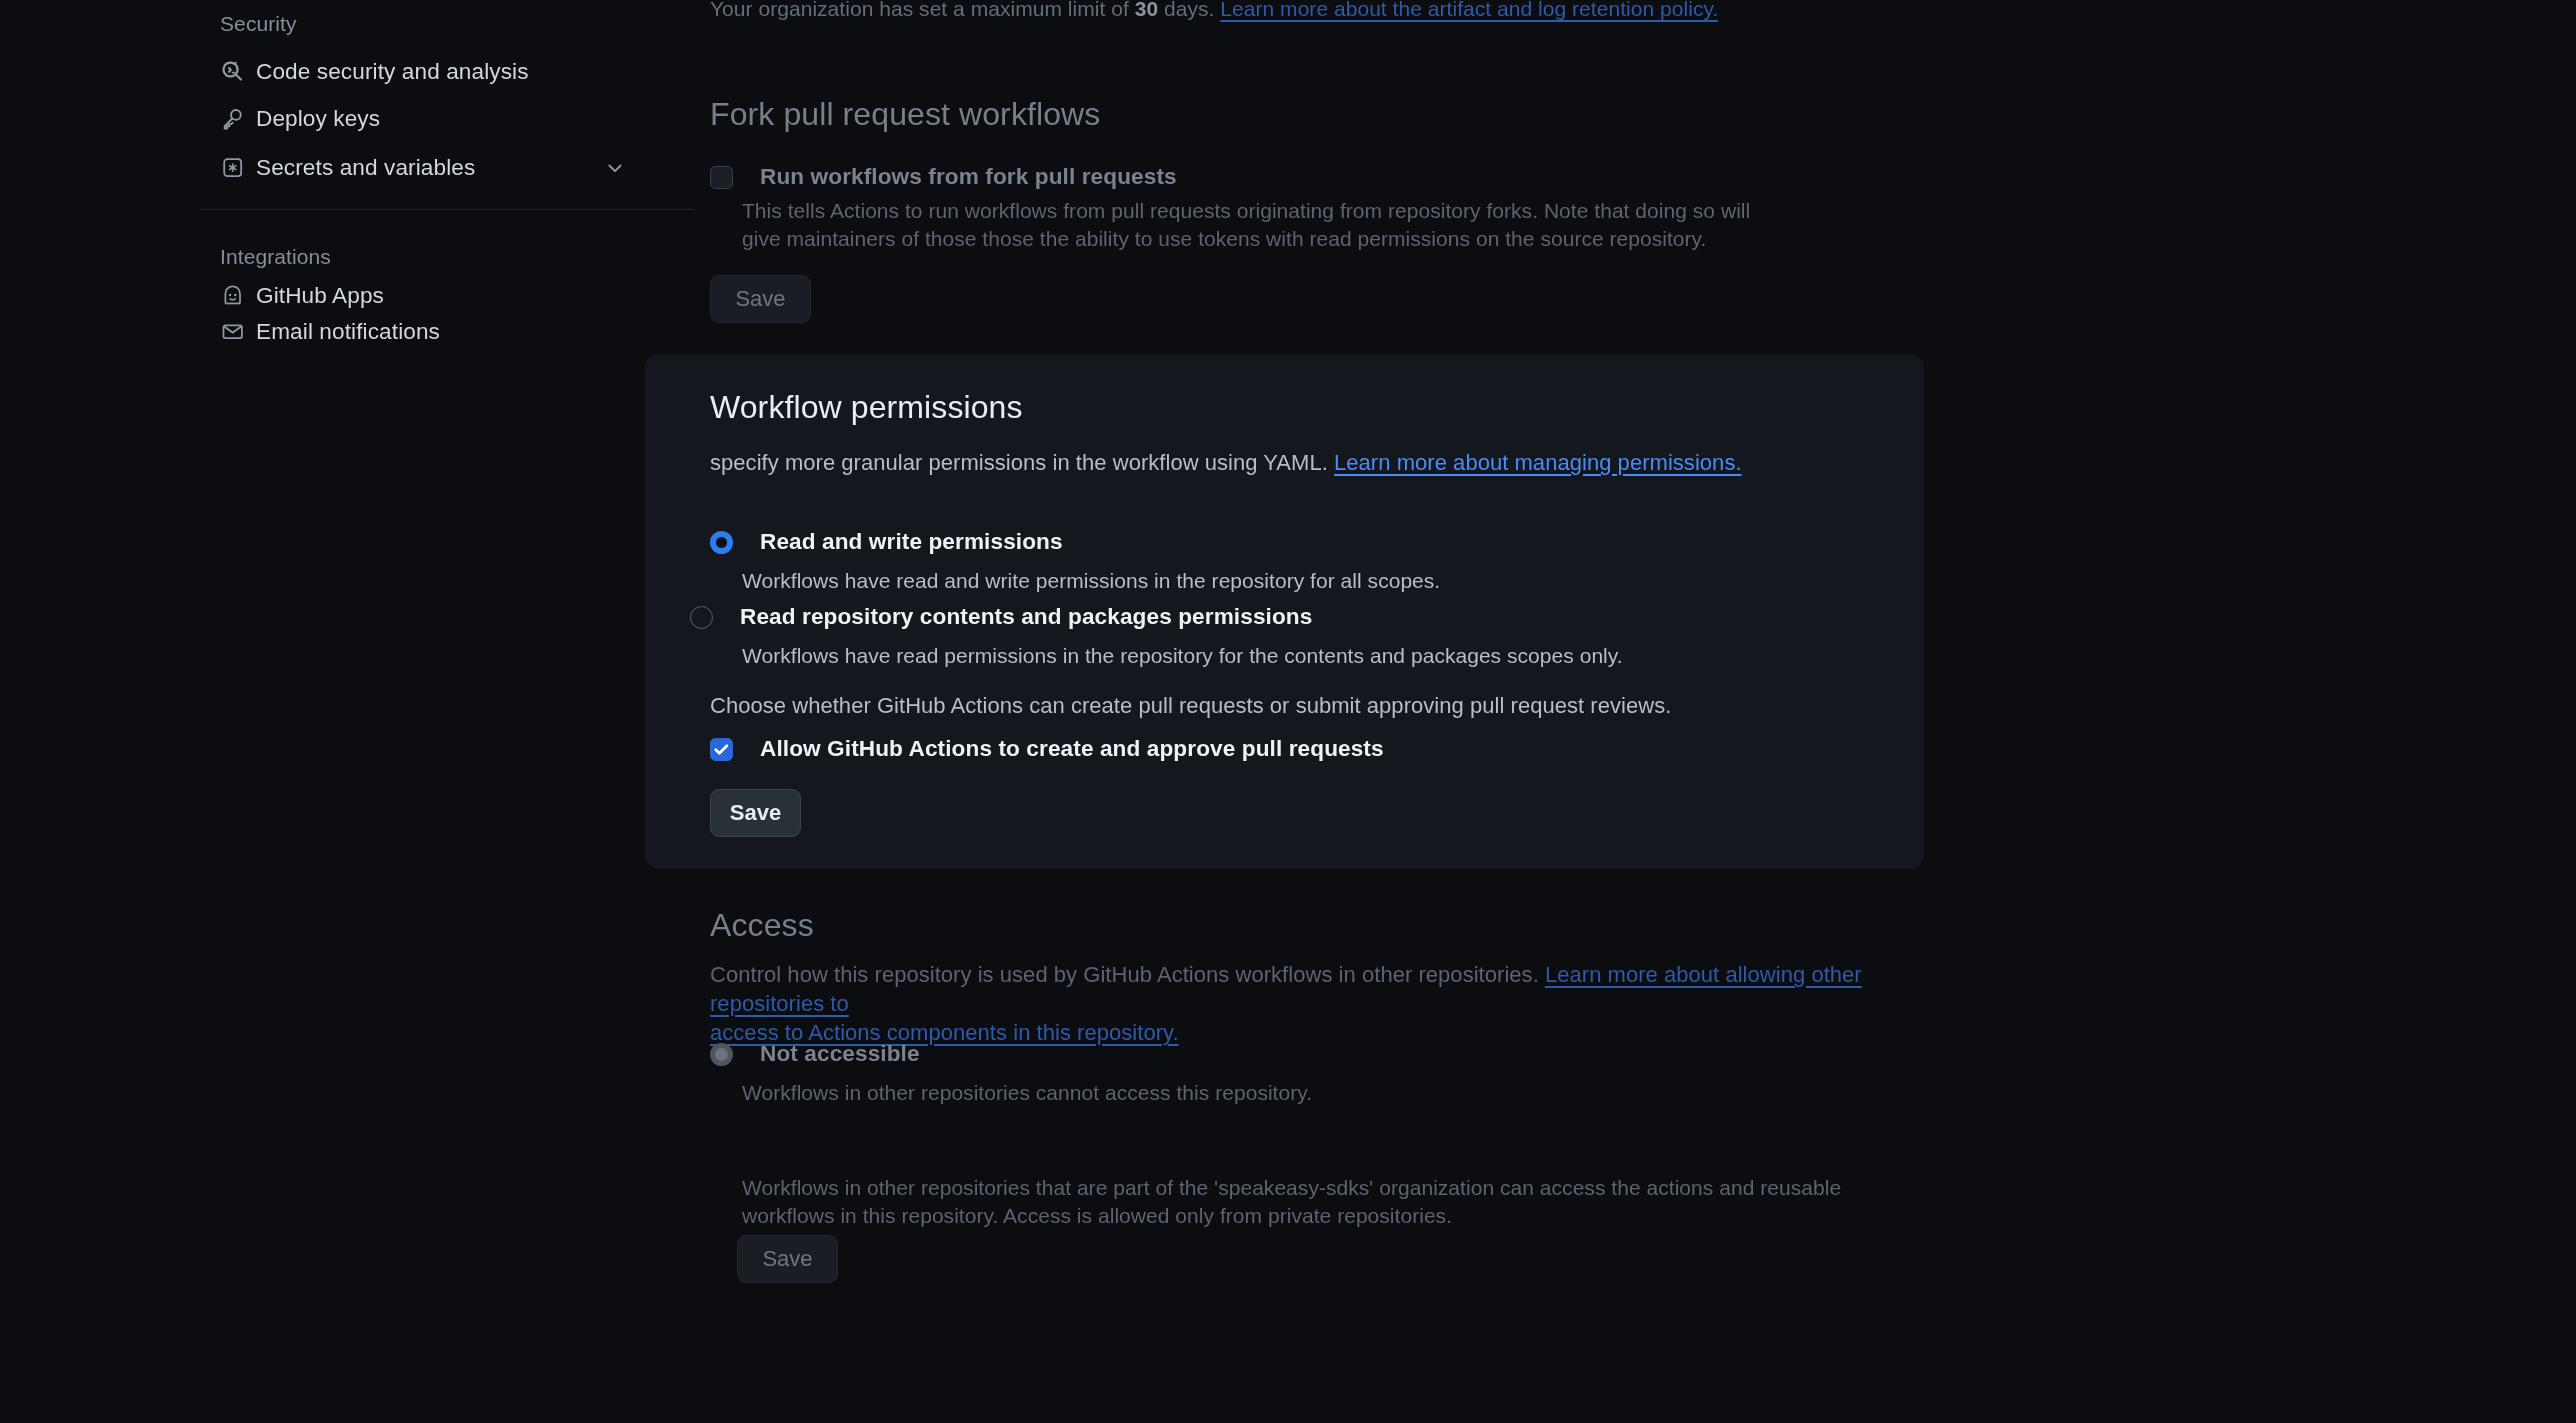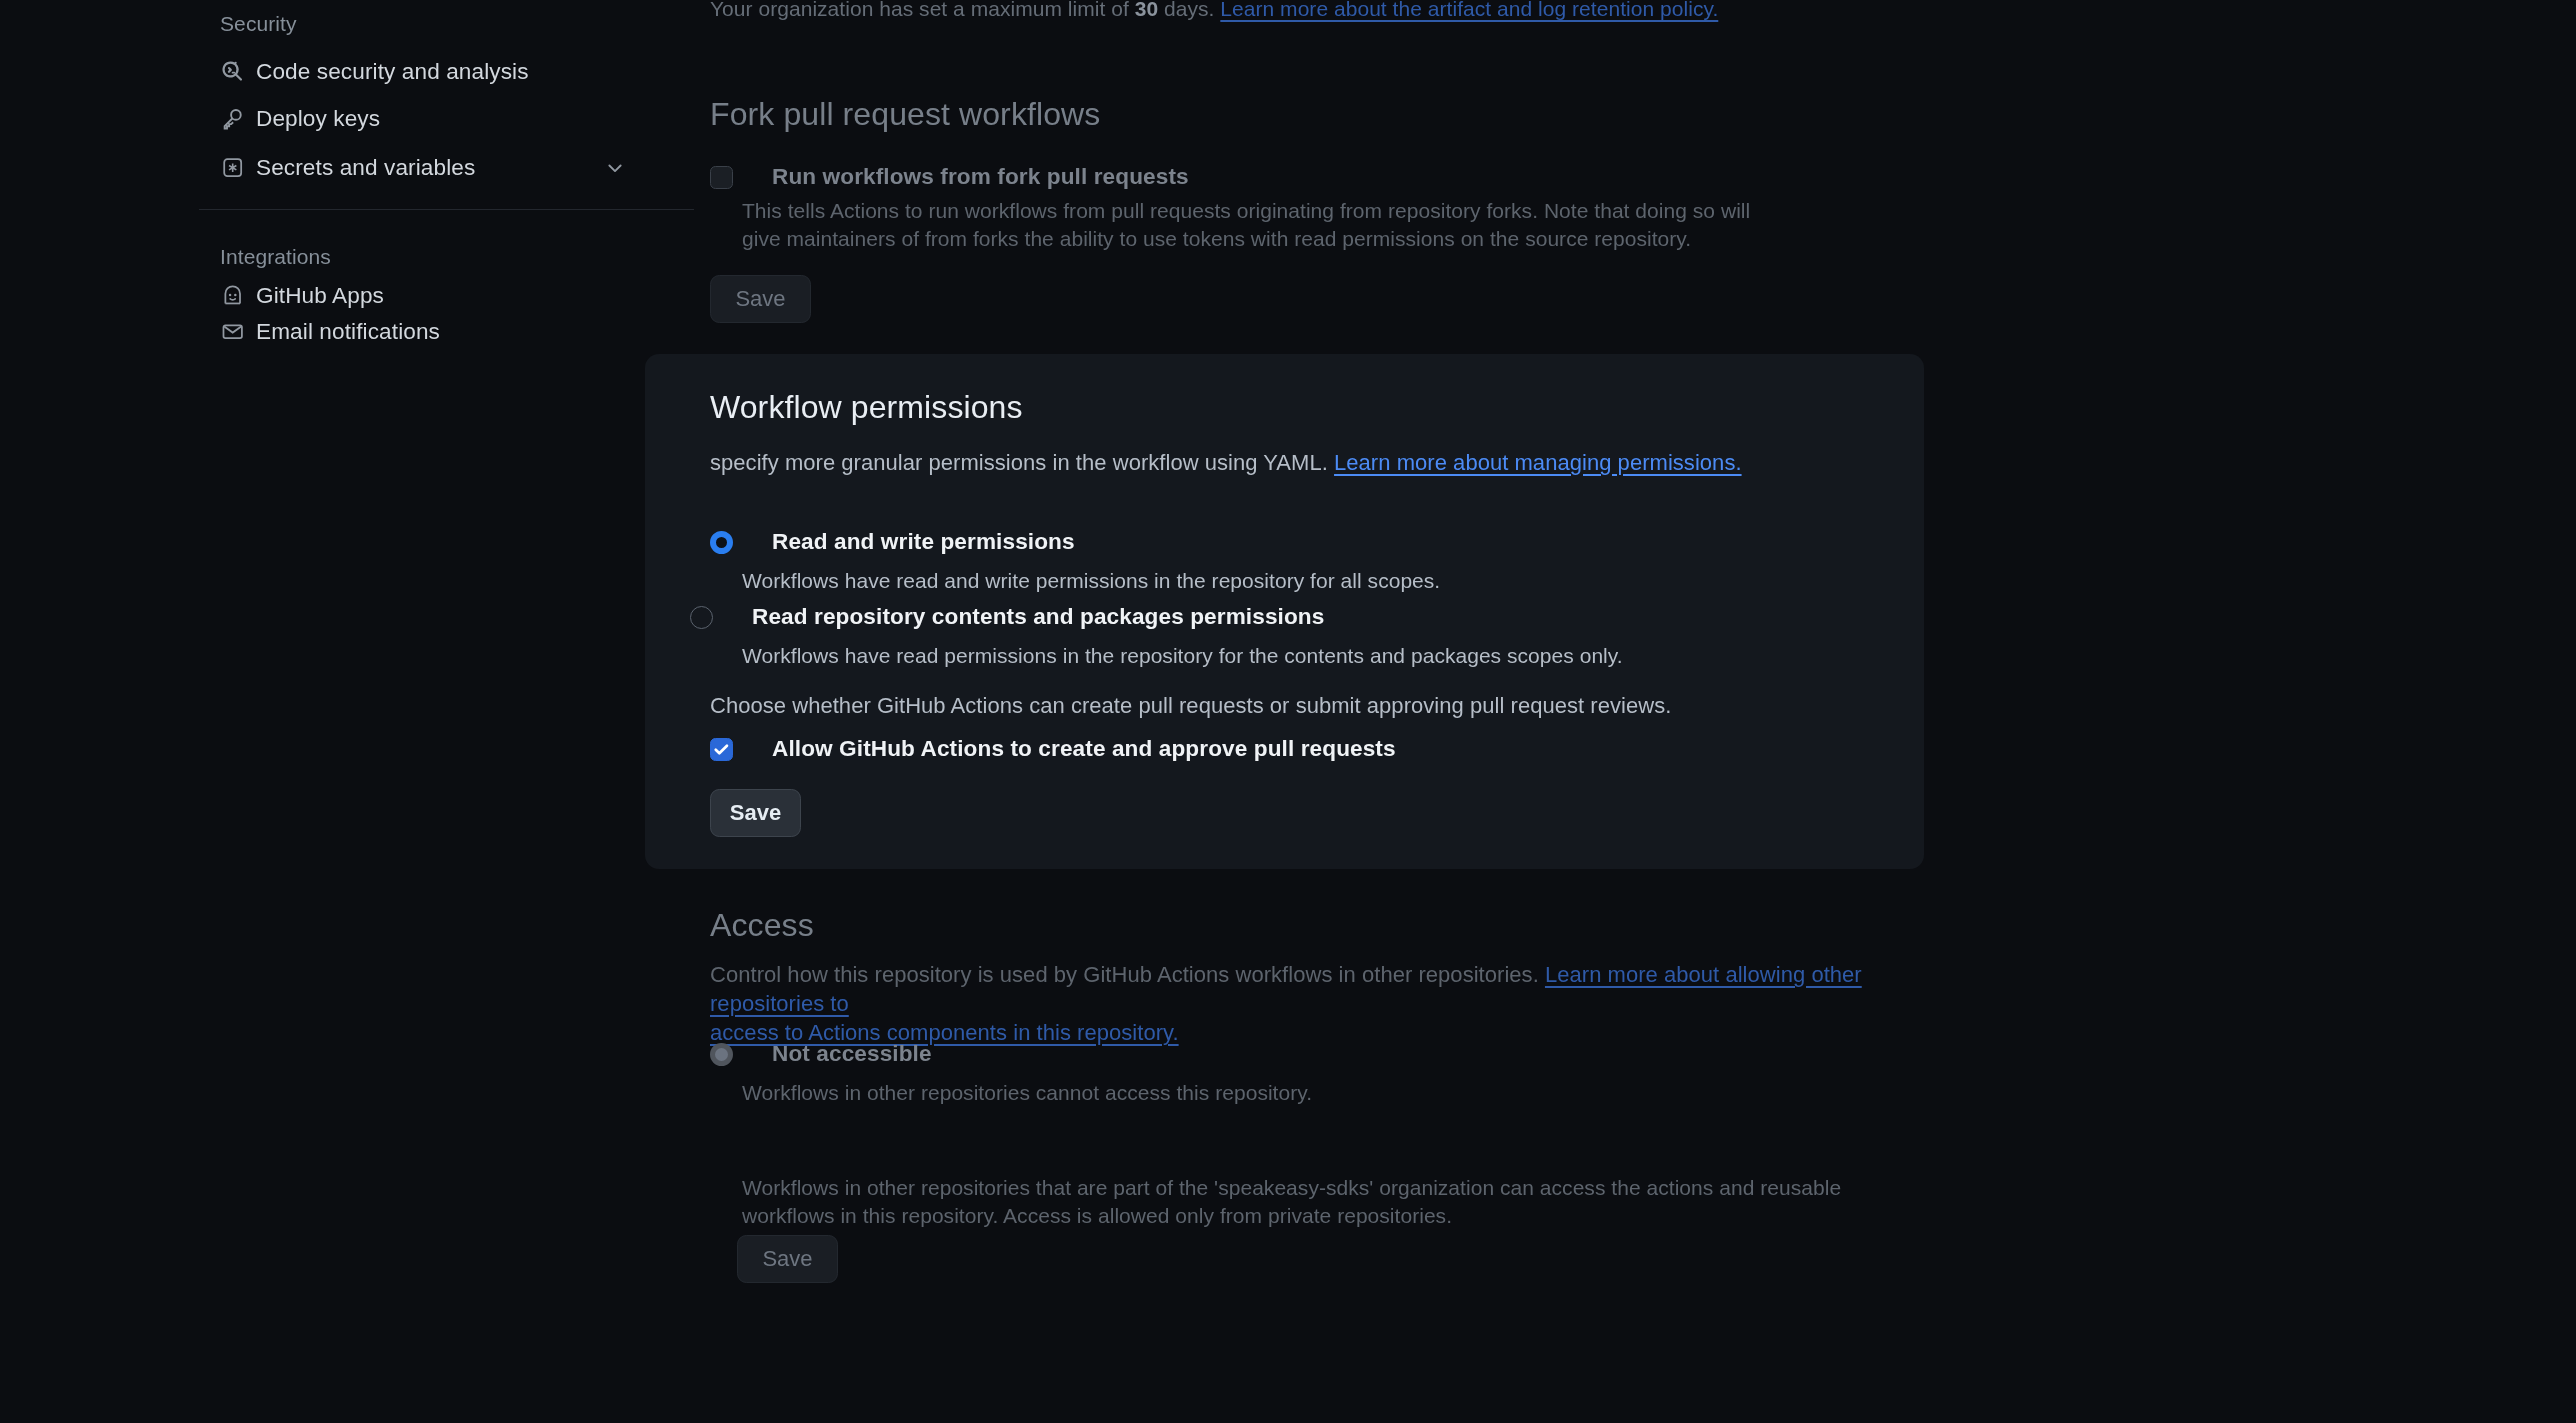--- a/index.html
+++ b/index.html
@@ -39,21 +39,21 @@
   }
   .retention-line b { color: #8b939d; font-weight: 700; }
   .lnk { color: #2f5aa8; text-decoration: underline; text-underline-offset: 3.9px; cursor: pointer; }
   .lnk-bright { color: #4c8bf5; text-decoration: underline; text-underline-offset: 3.9px; cursor: pointer; }
 
   .sec-h2 {
     position: absolute; left: 710px; font-size: 32px; font-weight: 400;
     color: #777f89; letter-spacing: 0.1px; white-space: nowrap;
   }
 
-  .opt-row { position: absolute; display: flex; align-items: flex-start; gap: 16px; }
+  .opt-row { position: absolute; display: flex; align-items: flex-start; gap: 4px; }
   .ctl { flex: none; margin-top: 1.6px; }
 
   
   .cb {
     width: 23.4px; height: 23.4px; border-radius: 5.5px;
     border: 1.6px solid #3a4049; background: #1b1f25;
   }
   .cb.checked {
     background: #2a68d8; border-color: #2a68d8;
     display: flex; align-items: center; justify-content: center;
@@ -182,21 +182,21 @@
     </div>
 
     <h2 class="sec-h2" style="top:96px;">Fork pull request workflows</h2>
 
     <div class="opt-row" style="left:710px; top:164px;">
       <span class="ctl cb"></span>
       <span class="opt-label dim-strong" style="margin-left:22.6px;">Run workflows from fork pull requests</span>
     </div>
     <div class="opt-desc dim-muted" style="left:742px; top:197px; width:1013px; line-height:28px;">
       <span class="l2">This tells Actions to run workflows from pull requests originating from repository forks. Note that doing so will</span>
-      <span class="l2">give maintainers of from forks the ability to use tokens with read permissions on the source repository.</span>
+      <span class="l2">give maintainers of those those the ability to use tokens with read permissions on the source repository.</span>
     </div>
 
     <div class="btn btn-dim" style="left:710px; top:275px; width:101px; height:48px;">Save</div>
 
     <div class="panel-highlight"></div>
 
     <h2 class="sec-h2" style="top:389px; color:#e9eef4;">Workflow permissions</h2>
 
     <div class="para bright-muted" style="left:710px; top:446px; width:1192px; line-height:33px;">
       <span class="l2"><span>specify more granular permissions in the workflow using YAML. </span><a class="lnk-bright">Learn more about managing permissions.</a></span>

